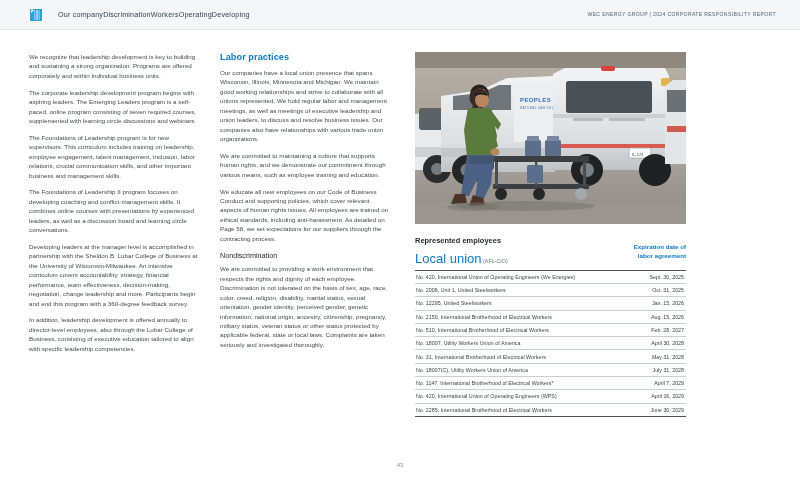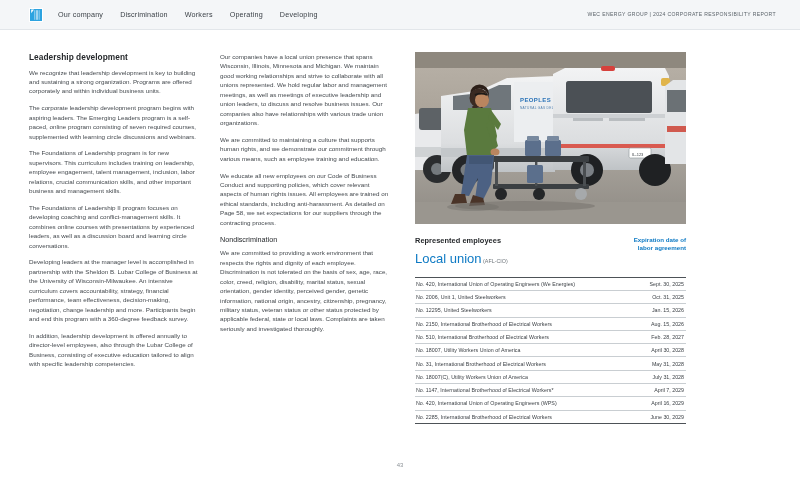--- a/index.html
+++ b/index.html
@@ -28,21 +28,20 @@
     width: 14px; height: 14px;
     background: #ffffff;
     position: relative;
     display: block;
     overflow: hidden;
   }
   .logo svg { display: block; }
   .navlinks {
     display: flex; align-items: center;
     margin-left: 15px;
-    gap: 17px;
   }
   .navlink {
     font-size: 7.2px;
     color: #3c4248;
     letter-spacing: 0.18px;
     white-space: nowrap;
     cursor: pointer;
   }
   .brandline {
     position: absolute; right: 24px; top: 11px;
@@ -97,22 +96,22 @@
     overflow: hidden;
     background: #9aa3a8;
   }
   .photo svg { display:block; width: 271px; height: 172px; }
 
   
   .tablewrap { margin-top: 12px; width: 271px; }
   .tbl-head {
     display: flex;
     justify-content: space-between;
-    align-items: flex-start;
-    padding-bottom: 9px;
+    align-items: center;
+    padding-bottom: 2px;
     border-bottom: 1.1px solid #4d5257;
     gap: 20px;
   }
   .tbl-head-left { line-height: 1.25; }
   .th-rep {
     font-size: 7.4px; font-weight: bold; color: #26292c;
     letter-spacing: 0.05px;
     display: block;
     margin-bottom: 2.5px;
   }
@@ -185,30 +184,30 @@
       <span class="navlink">Workers</span>
       <span class="navlink">Operating</span>
       <span class="navlink">Developing</span>
     </div>
     <span class="brandline">WEC ENERGY GROUP | 2024 CORPORATE RESPONSIBILITY REPORT</span>
   </div>
 
   <div class="content">
 
     <div class="col col-left">
-      <h2 class="sec">Leadership development</h2>
       <p class="body">We recognize that leadership development is key to building and sustaining a strong organization. Programs are offered corporately and within individual business units.</p>
       <p class="body">The corporate leadership development program begins with aspiring leaders. The Emerging Leaders program is a self-paced, online program consisting of seven required courses, supplemented with learning circle discussions and webinars.</p>
       <p class="body">The Foundations of Leadership program is for new supervisors. This curriculum includes training on leadership, employee engagement, talent management, inclusion, labor relations, crucial communication skills, and other important business and management skills.</p>
       <p class="body">The Foundations of Leadership II program focuses on developing coaching and conflict-management skills. It combines online courses with presentations by experienced leaders, as well as a discussion board and learning circle conversations.</p>
       <p class="body">Developing leaders at the manager level is accomplished in partnership with the Sheldon B. Lubar College of Business at the University of Wisconsin-Milwaukee. An intensive curriculum covers accountability, strategy, financial performance, team effectiveness, decision-making, negotiation, change leadership and more. Participants begin and end this program with a 360-degree feedback survey.</p>
       <p class="body">In addition, leadership development is offered annually to director-level employees, also through the Lubar College of Business, consisting of executive education tailored to align with specific leadership competencies.</p>
     </div>
 
     <div class="col col-mid">
+      <h2 class="sec blue">Labor practices</h2>
       <p class="body">Our companies have a local union presence that spans Wisconsin, Illinois, Minnesota and Michigan. We maintain good working relationships and strive to collaborate with all unions represented. We hold regular labor and management meetings, as well as meetings of executive leadership and union leaders, to discuss and resolve business issues. Our companies also have relationships with various trade union organizations.</p>
       <p class="body">We are committed to maintaining a culture that supports human rights, and we demonstrate our commitment through various means, such as employee training and education.</p>
       <p class="body">We educate all new employees on our Code of Business Conduct and supporting policies, which cover relevant aspects of human rights issues. All employees are trained on ethical standards, including anti-harassment. As detailed on Page 58, we set expectations for our suppliers through the contracting process.</p>
       <h3 class="sub">Nondiscrimination</h3>
       <p class="body">We are committed to providing a work environment that respects the rights and dignity of each employee. Discrimination is not tolerated on the basis of sex, age, race, color, creed, religion, disability, marital status, sexual orientation, gender identity, perceived gender, genetic information, national origin, ancestry, citizenship, pregnancy, military status, veteran status or other status protected by applicable federal, state or local laws. Complaints are taken seriously and investigated thoroughly.</p>
     </div>
 
     <div class="col col-right">
 
       <div class="photo">

